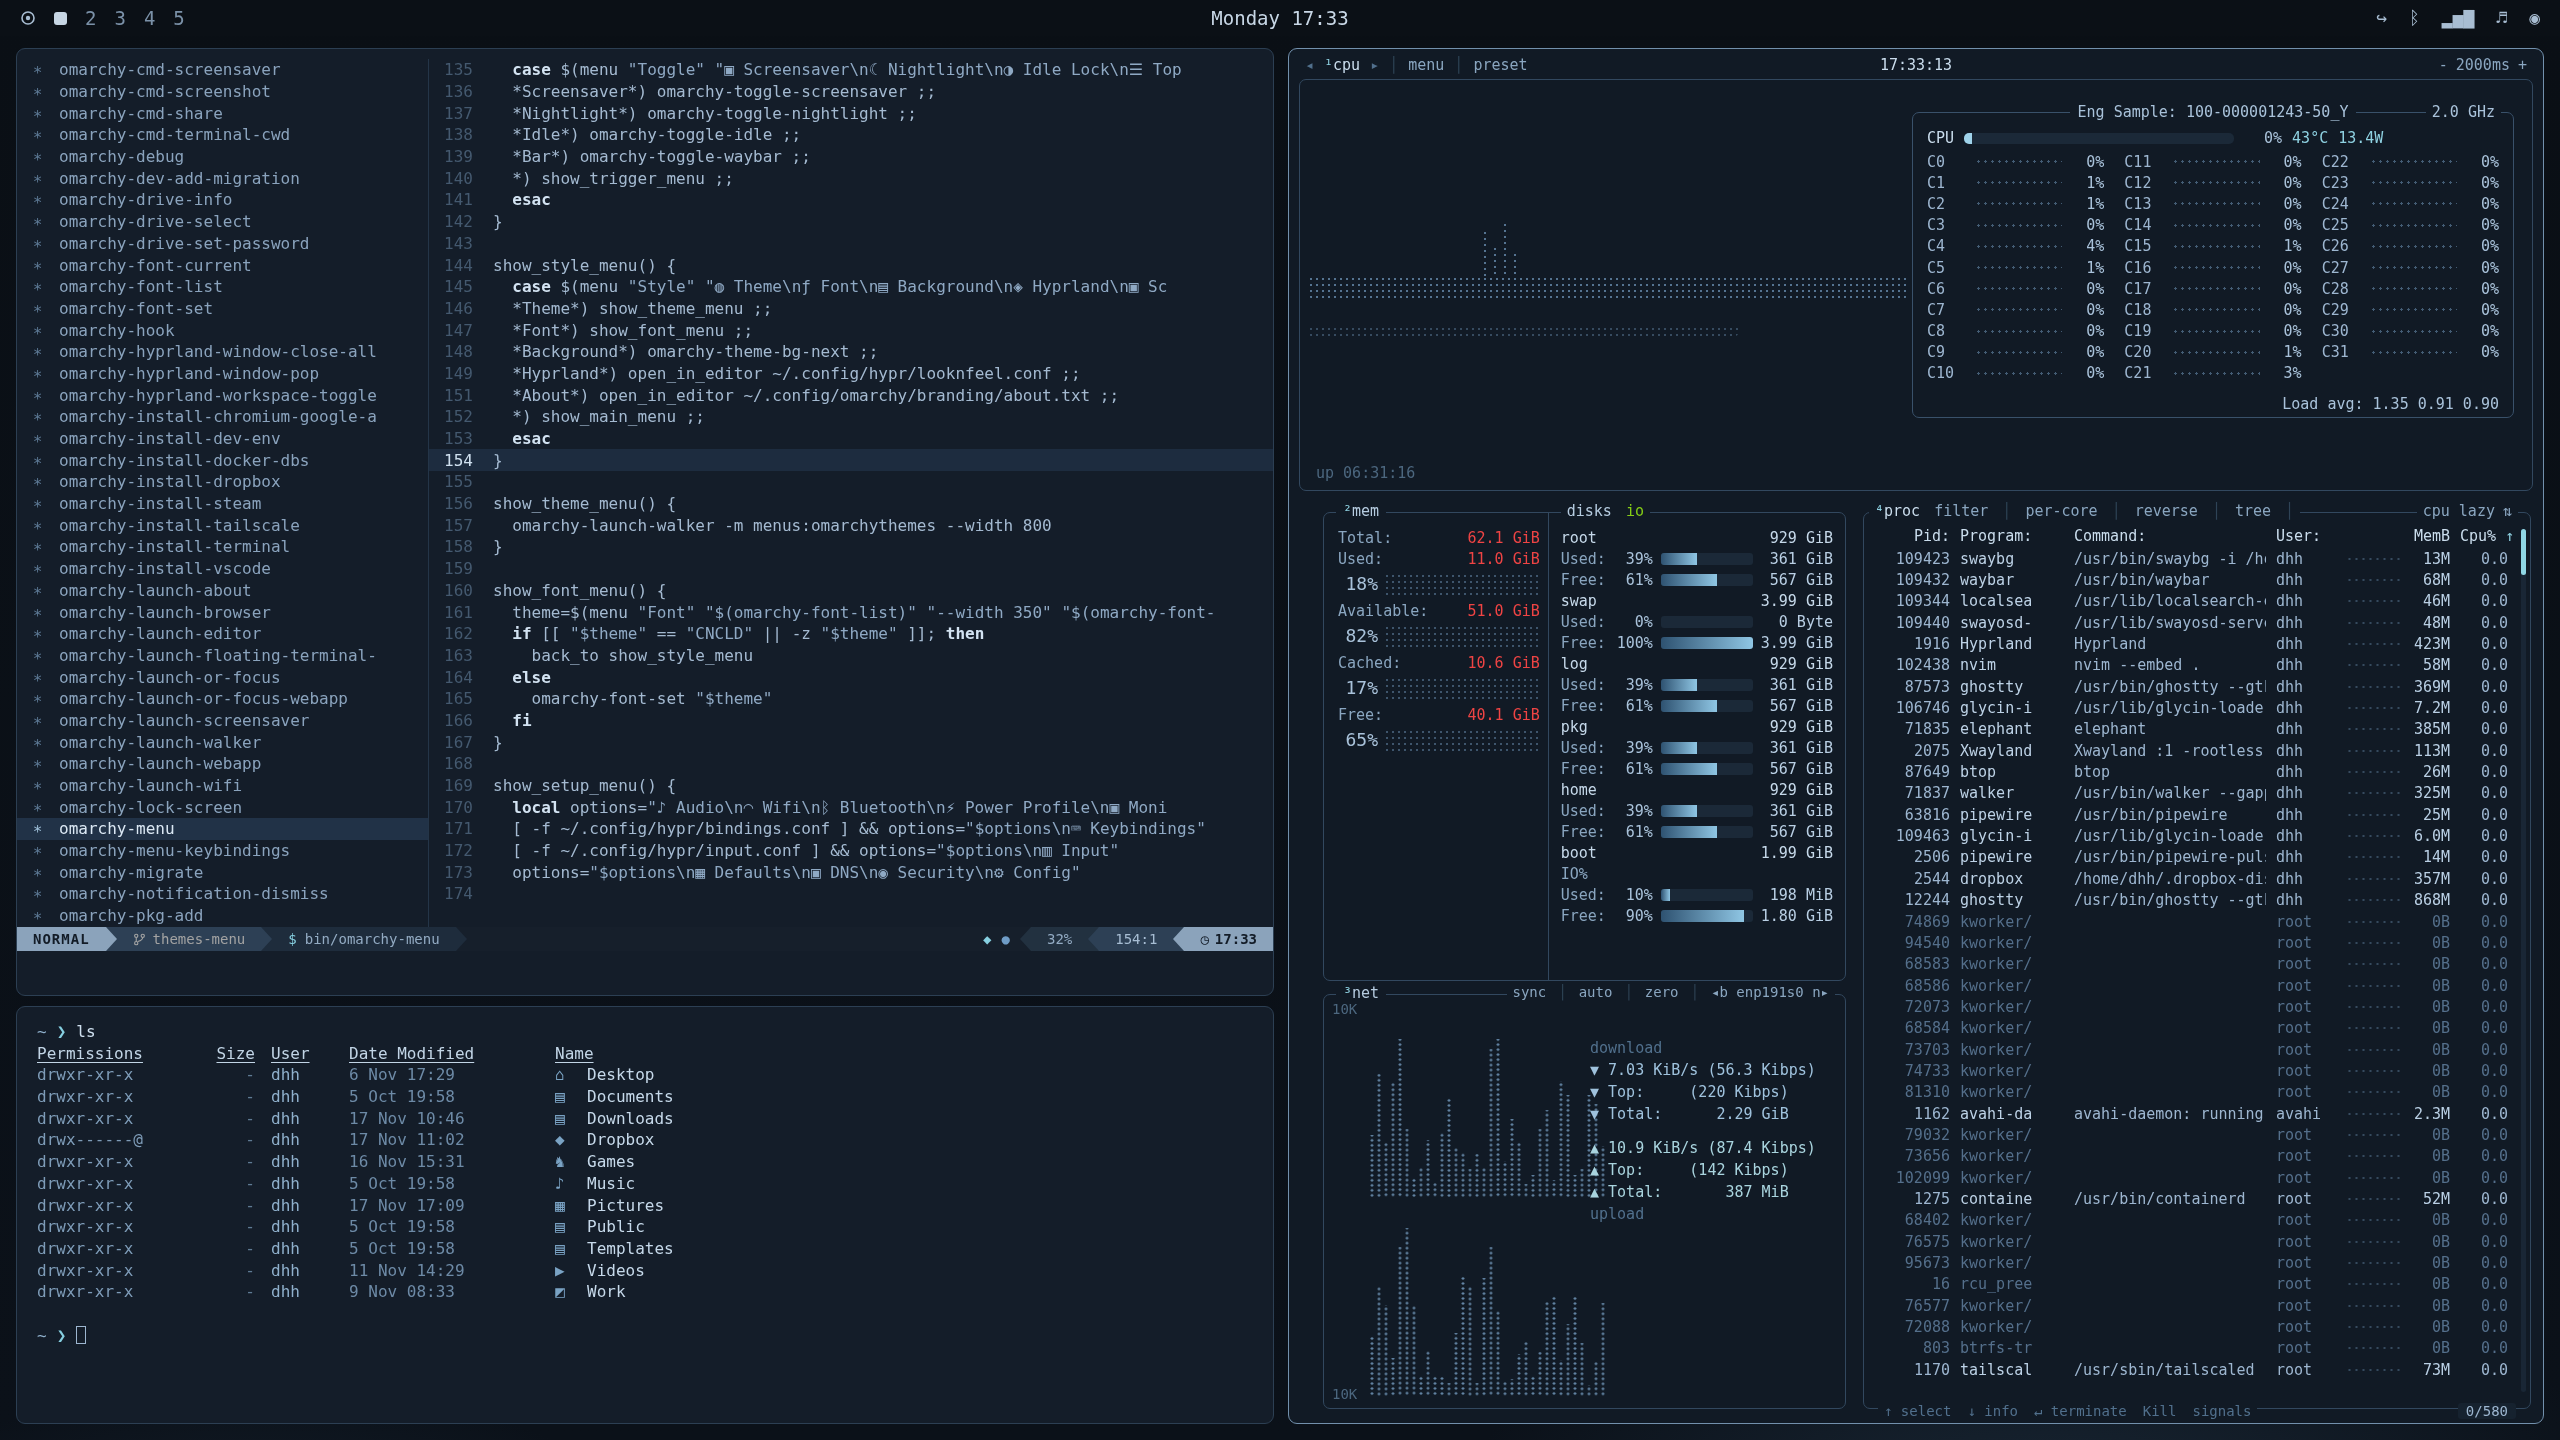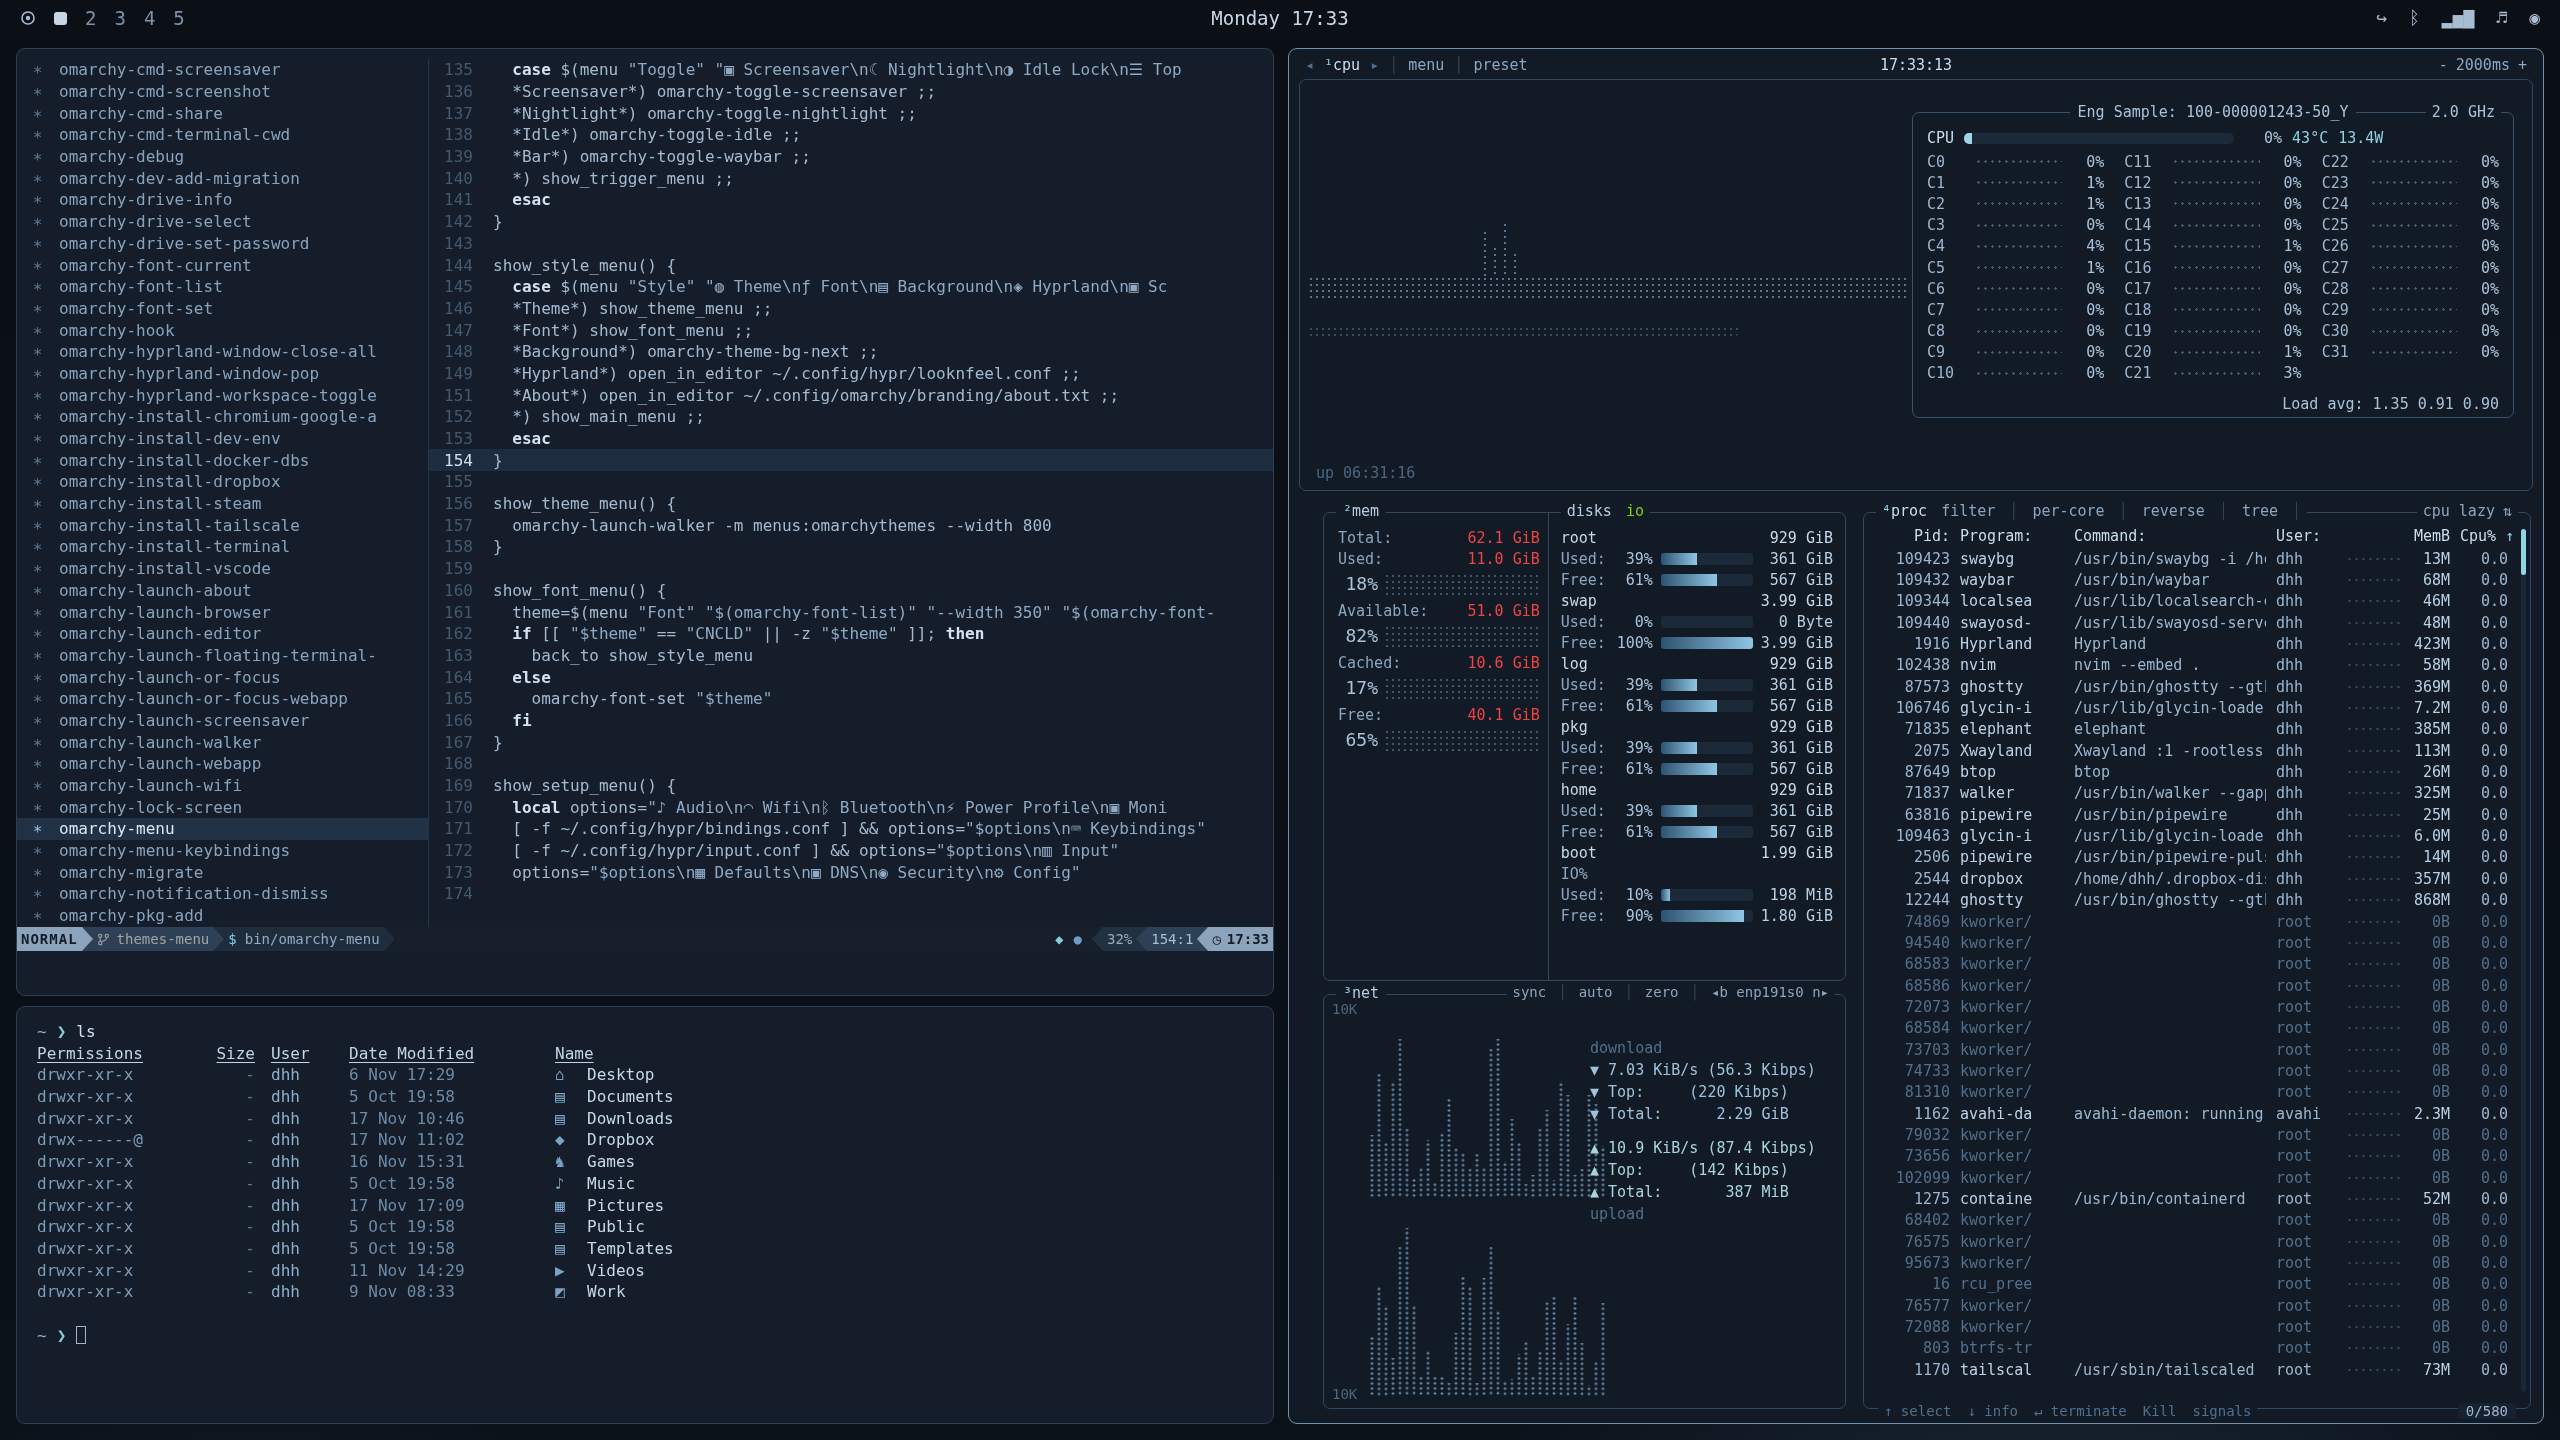--- a/index.html
+++ b/index.html
@@ -36,21 +36,21 @@
   .titem.active .ticon { color:#9fc0da; }
   .code-pane { flex:1; overflow:hidden; font-size:16px; }
   .crow { display:flex; height:21.7px; white-space:pre; align-items:center; }
   .crow.cursor { background:#1d2c3f; }
   .gut { width:64px; text-align:right; padding-right:20px; color:#44596f; flex:none; }
   .crow.cursor .gut { color:#cfe0ef; }
   .ctext { color:#a4bad1; overflow:hidden; }
   .kw { color:#d3e3f2; font-weight:bold; }
   .str { color:#8fa9c4; }
   .statusline { height:24px; display:flex; align-items:stretch; background:#161f2b; font-size:14px; flex:none; }
-  .slseg { display:flex; align-items:center; padding:0 4px; white-space:pre; }
+  .slseg { display:flex; align-items:center; padding:0 16px; white-space:pre; }
   .sl-mode { background:#8ba3bb; color:#131c27; font-weight:bold; letter-spacing:1px; }
   .arr { width:0; border-top:12px solid transparent; border-bottom:12px solid transparent; }
   .ar1 { border-left:11px solid #8ba3bb; background:#2d4055; }
   .sl-branch { background:#2d4055; color:#a3a3a3; gap:7px; }
   .ar2 { border-left:11px solid #2d4055; background:#1e2c3c; }
   .sl-file { background:#1e2c3c; color:#93abc3; gap:8px; }
   .dollar { color:#86cfe0; }
   .ar3 { border-left:11px solid #1e2c3c; }
   .sl-fill { flex:1; }
   .sl-ic { display:flex; align-items:center; gap:10px; padding:0 10px; }
@@ -131,21 +131,21 @@
   .net-tabs { position:absolute; top:-11px; right:10px; background:#111a25; padding:0 6px; display:flex; gap:12px; font-size:14px; color:#8aa6c0; white-space:pre; }
   .scale-t { position:absolute; left:8px; top:6px; color:#4c677f; font-size:14px; }
   .scale-b { position:absolute; left:8px; bottom:6px; color:#4c677f; font-size:14px; }
   .net-gd { position:absolute; left:46px; top:12px; width:212px; height:calc(50% - 16px); display:flex; align-items:flex-end; gap:3px; }
   .net-gu { position:absolute; left:46px; bottom:12px; width:212px; height:calc(50% - 16px); display:flex; align-items:flex-end; gap:3px; }
   .ncol { width:4px; background-image:radial-gradient(circle, rgba(126,168,206,.75) 1.2px, transparent 1.45px); background-size:5px 5px; background-position:bottom; flex:none; }
   .net-stats { position:absolute; left:266px; top:42px; right:8px; font-size:15px; line-height:22px; white-space:pre; }
   .nlabel { color:#51708d; }
   .nrow.dlc { color:#9fc2dd; } .nrow.ulc { color:#a9d4de; }
   .proc-box { left:574px; right:12px; top:463px; height:897px; }
-  .proc-tabs { position:absolute; top:-11px; left:12px; background:#111a25; padding:0 6px; display:flex; gap:14px; align-items:center; white-space:pre; }
+  .proc-tabs { position:absolute; top:-11px; left:5px; background:#111a25; padding:0 6px; display:flex; gap:14px; align-items:center; white-space:pre; }
   .pt-item { color:#8aa6c0; }
   .proc-mode { position:absolute; top:-11px; right:12px; background:#111a25; padding:0 6px; display:flex; gap:8px; color:#8aa6c0; }
   .proc-header,.prow { display:grid; grid-template-columns:74px 104px 1fr 60px 104px 48px; column-gap:10px; align-items:center; white-space:pre; }
   .proc-header { margin:14px 22px 0 12px; color:#cadded; }
   .phc.r { text-align:right; }
   .sort-up { color:#8fd2e2; }
   .proc-rows { margin:3px 22px 0 12px; }
   .prow { height:21.35px; overflow:hidden; }
   .pid { text-align:right; color:#9db6d0; }
   .prog { color:#bdd2e6; }

